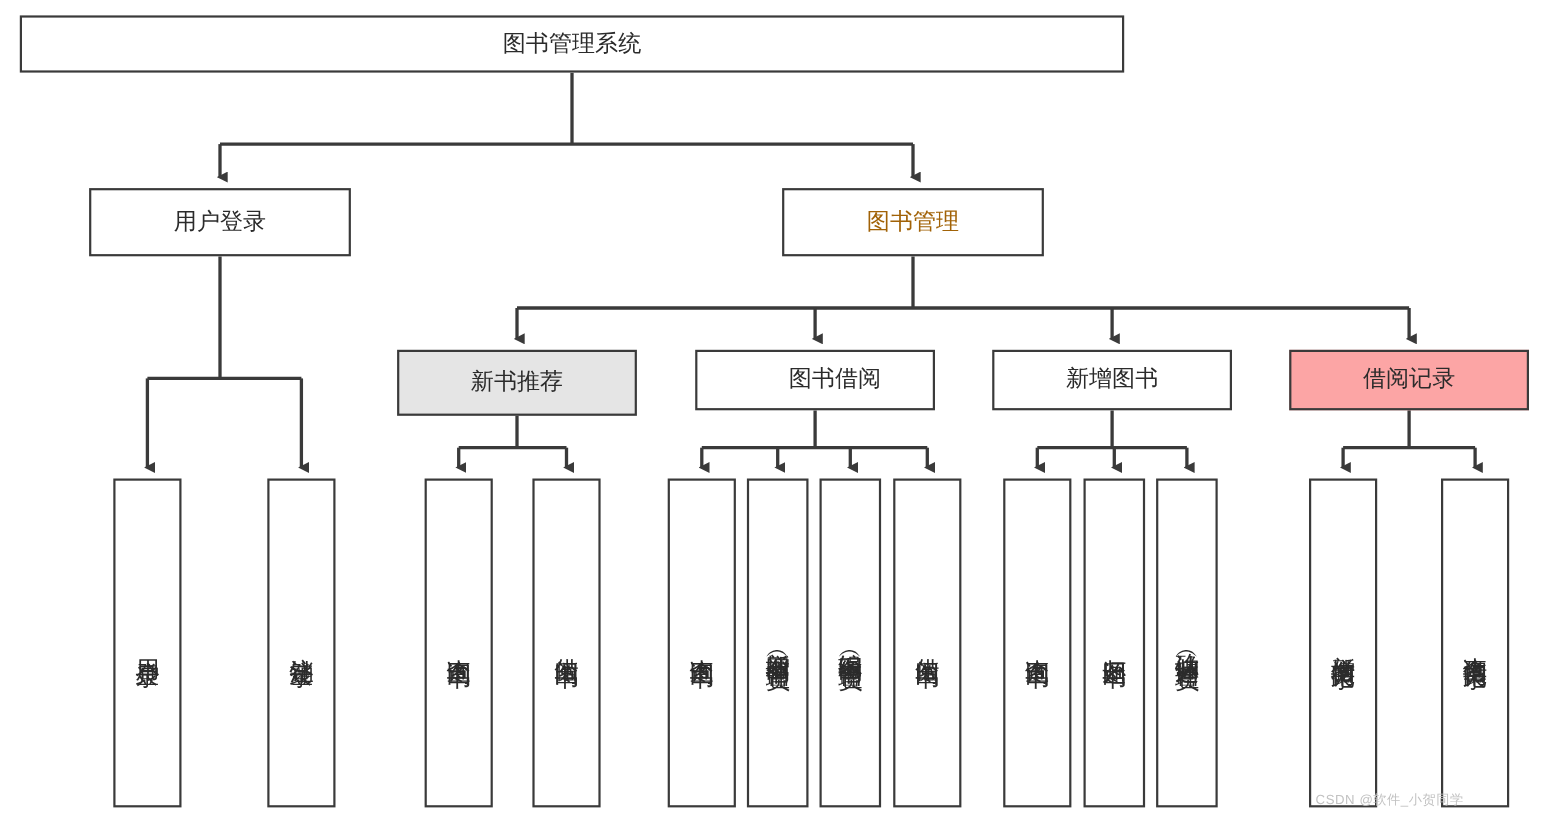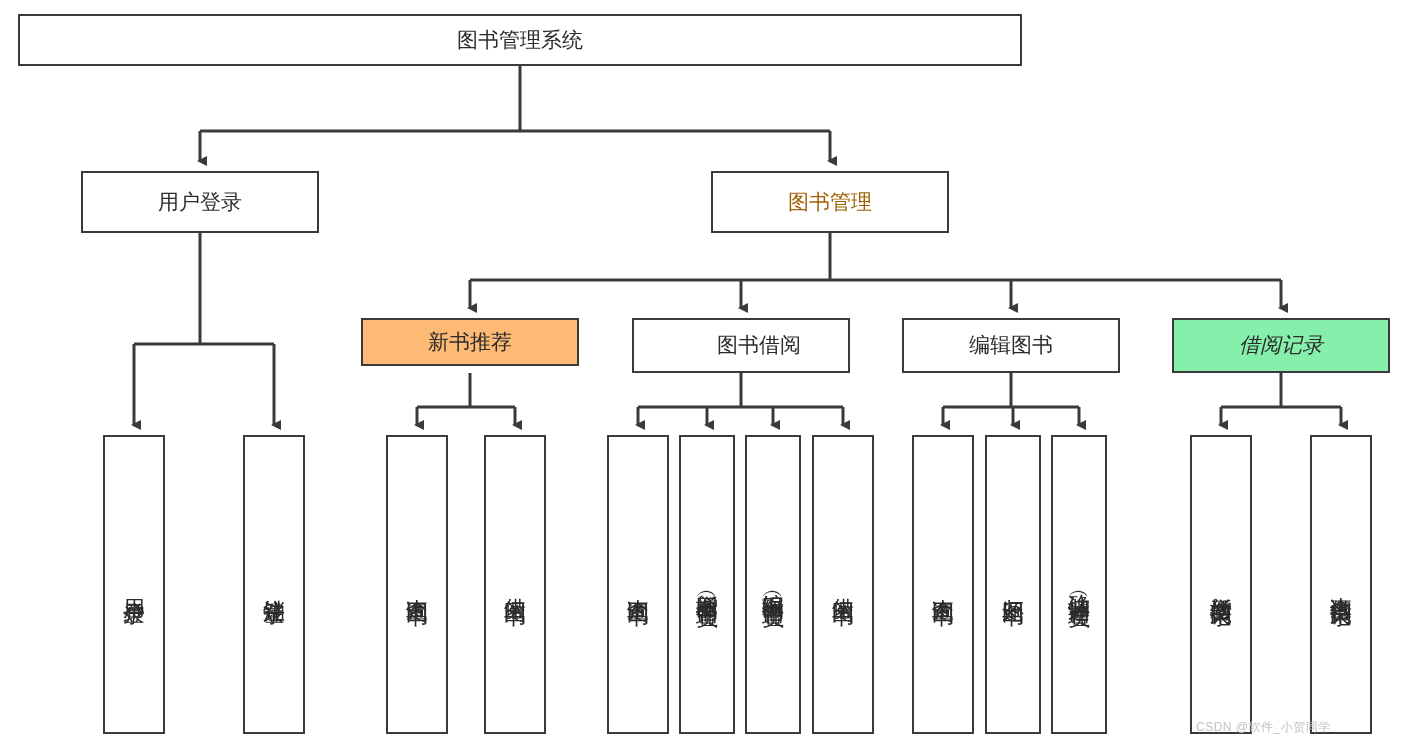--- a/index.html
+++ b/index.html
@@ -115,30 +115,30 @@
   <div id="nodes-layer">
       <div class="node horizontal" style="left: 18px; top: 14px; width: 1004px; height: 52px; border-color: rgb(58, 58, 58); background: rgb(255, 255, 255);">
         <span class="node-label" style="color: rgb(43, 43, 43);">图书管理系统</span>
       </div>
       <div class="node horizontal" style="left: 81px; top: 171px; width: 238px; height: 62px; border-color: rgb(58, 58, 58); background: rgb(255, 255, 255);">
         <span class="node-label" style="color: rgb(43, 43, 43);">用户登录</span>
       </div>
       <div class="node horizontal" style="left: 711px; top: 171px; width: 238px; height: 62px; border-color: rgb(58, 58, 58); background: rgb(255, 255, 255);">
         <span class="node-label" style="color: #a16207;">图书管理</span>
       </div>
-      <div class="node horizontal" style="left: 361px; top: 318px; width: 218px; height: 48px; border-color: rgb(58, 58, 58); background: #fdba74;">
+      <div class="node horizontal" style="left: 361px; top: 318px; width: 218px; height: 60px; border-color: rgb(58, 58, 58); background: #e5e5e5;">
         <span class="node-label" style="color: rgb(43, 43, 43);">新书推荐</span>
       </div>
       <div class="node horizontal" style="left: 632px; top: 318px; width: 218px; height: 55px; border-color: rgb(58, 58, 58); background: rgb(255, 255, 255);">
         <span class="node-label" style="color: rgb(43, 43, 43); margin-left: 36px;">图书借阅</span>
       </div>
       <div class="node horizontal" style="left: 902px; top: 318px; width: 218px; height: 55px; border-color: rgb(58, 58, 58); background: rgb(255, 255, 255);">
-        <span class="node-label" style="color: rgb(43, 43, 43);">编辑图书</span>
+        <span class="node-label" style="color: rgb(43, 43, 43);">新增图书</span>
       </div>
-      <div class="node horizontal" style="left: 1172px; top: 318px; width: 218px; height: 55px; border-color: rgb(58, 58, 58); background: #86efac; font-style: italic;">
+      <div class="node horizontal" style="left: 1172px; top: 318px; width: 218px; height: 55px; border-color: rgb(58, 58, 58); background: #fca5a5;">
         <span class="node-label" style="color: rgb(43, 43, 43);">借阅记录</span>
       </div>
       <div class="node vertical" style="left: 103px; top: 435px; width: 62px; height: 299px; border-color: rgb(58, 58, 58); background: rgb(255, 255, 255);">
         <span class="node-label" style="color: rgb(43, 43, 43);">用户登录</span>
       </div>
       <div class="node vertical" style="left: 243px; top: 435px; width: 62px; height: 299px; border-color: rgb(58, 58, 58); background: rgb(255, 255, 255);">
         <span class="node-label" style="color: rgb(43, 43, 43);">注销登录</span>
       </div>
       <div class="node vertical" style="left: 386px; top: 435px; width: 62px; height: 299px; border-color: rgb(58, 58, 58); background: rgb(255, 255, 255);">
         <span class="node-label" style="color: rgb(43, 43, 43);">查询图书</span>

